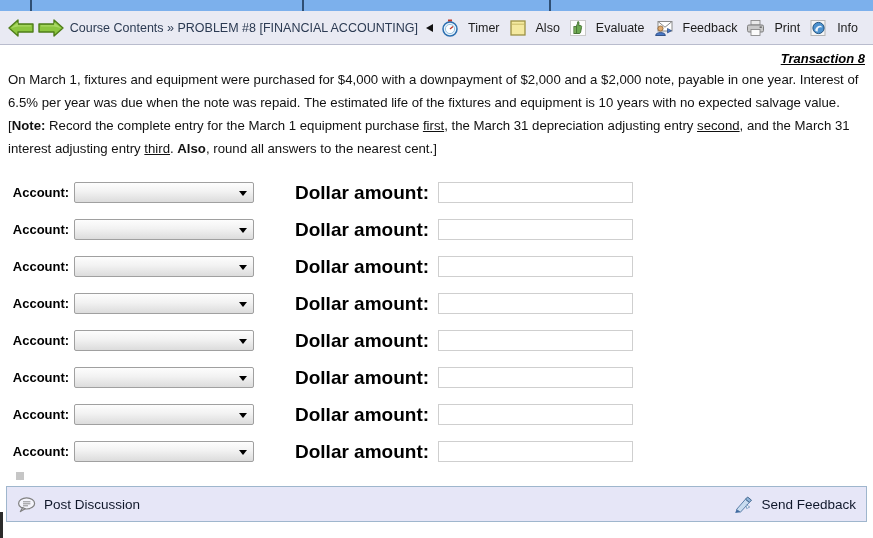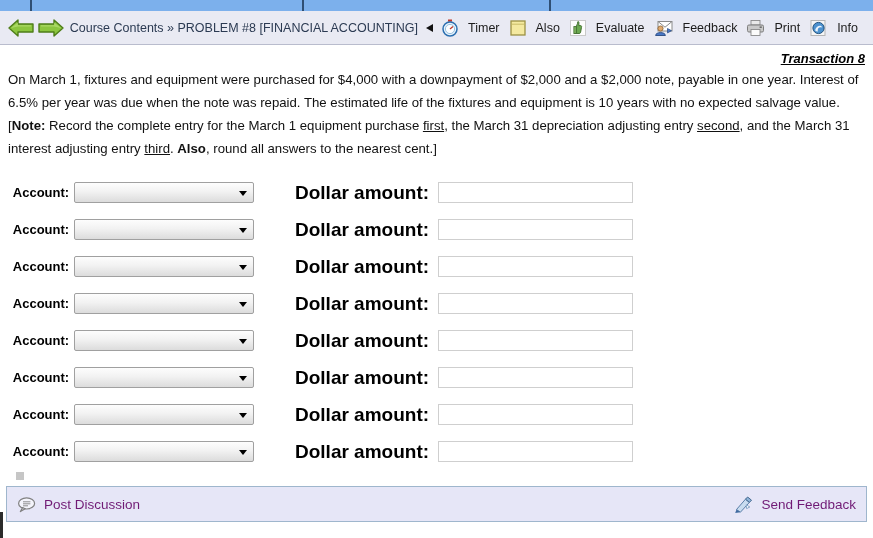--- a/index.html
+++ b/index.html
@@ -204,21 +204,21 @@
     align-items: center;
     justify-content: space-between;
     padding: 0 10px;
     box-sizing: border-box;
   }
   .foot-item {
     display: flex;
     align-items: center;
     gap: 7px;
     font-size: 13.5px;
-    color: #701a75;
+    color: #0f172a;
     cursor: pointer;
   }
   .edge-left {
     position: absolute;
     left: 0;
     bottom: 0;
     width: 3px;
     height: 26px;
     background: #2b2b2b;
   }

